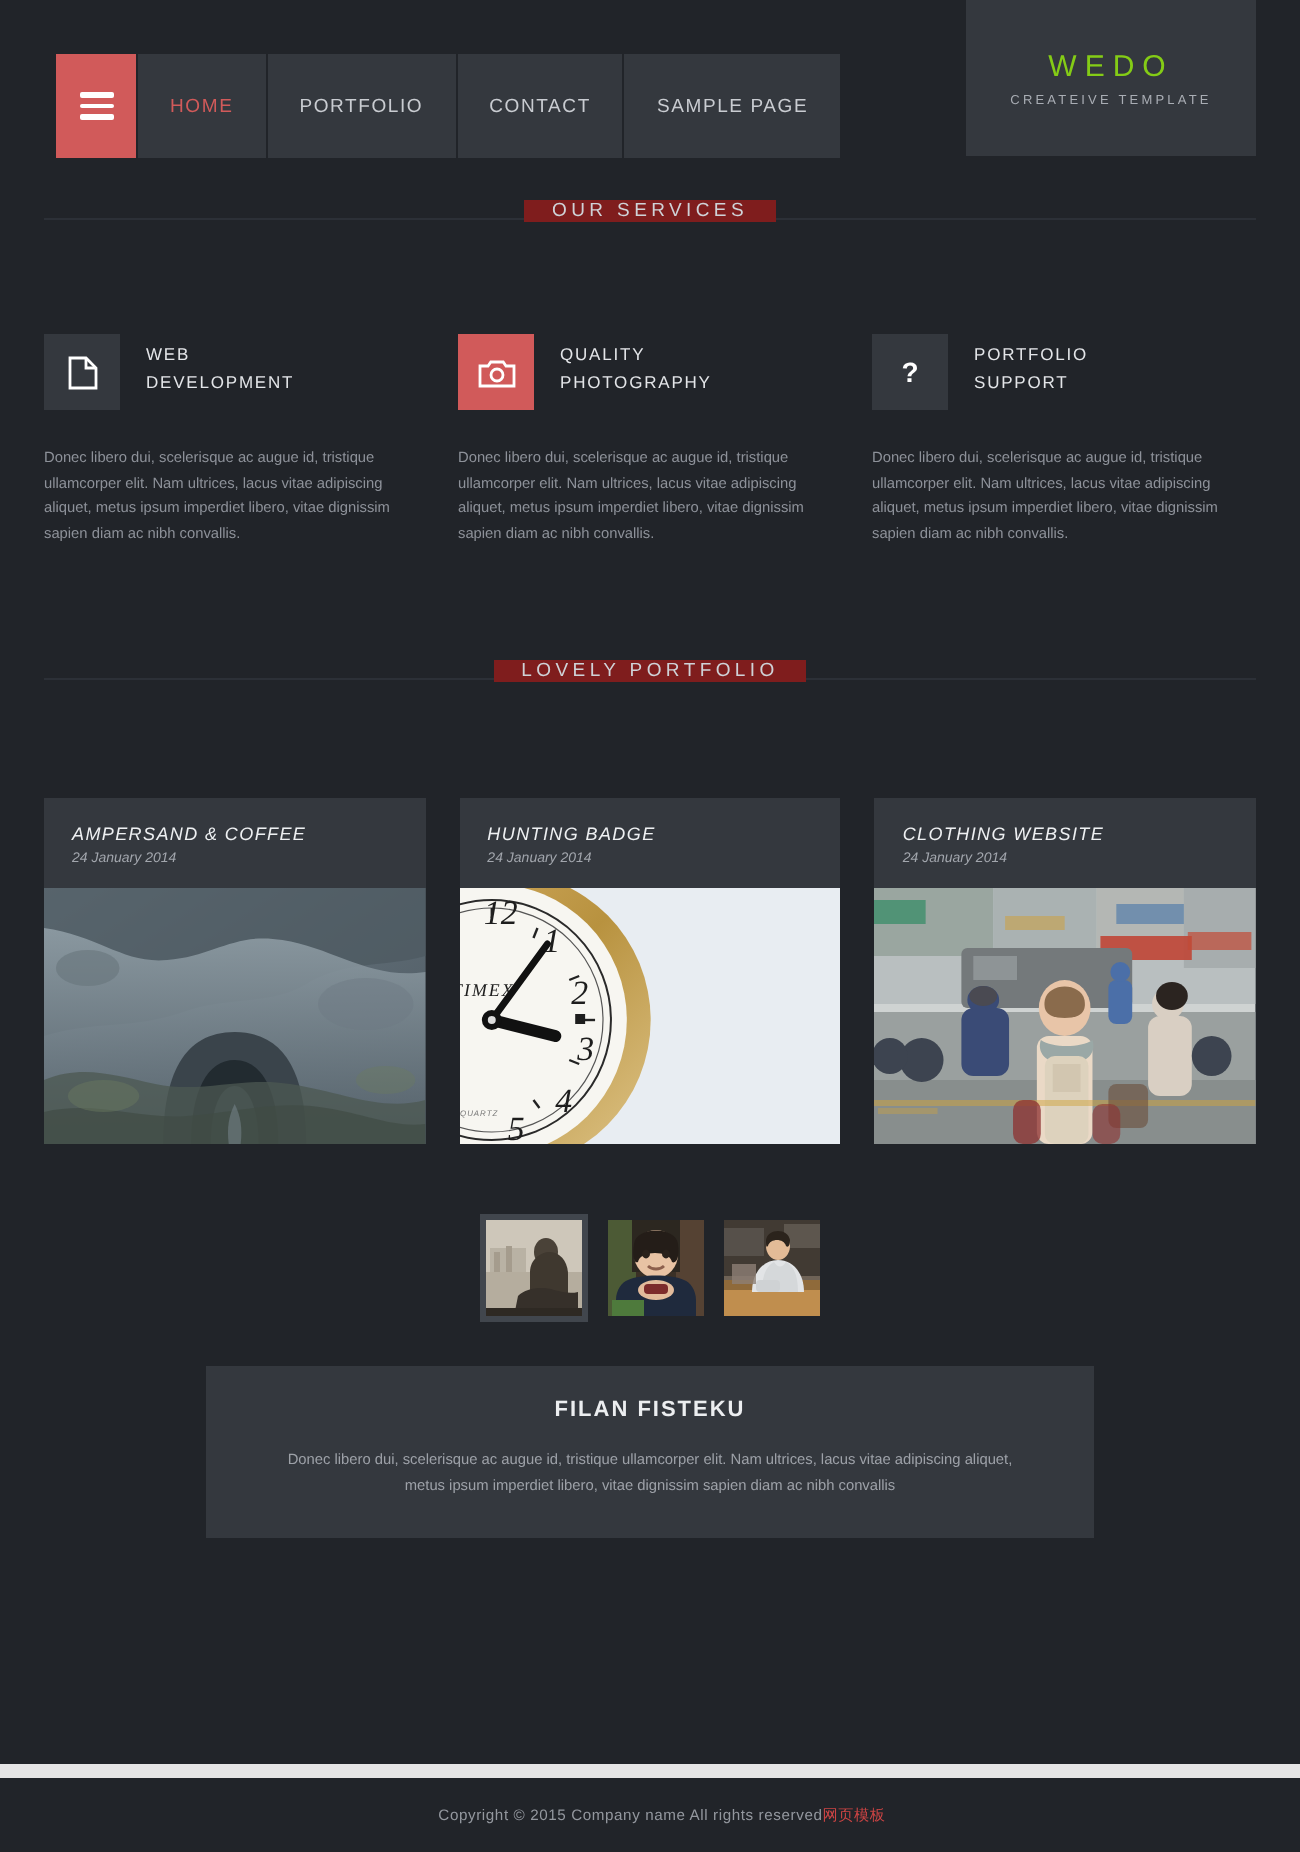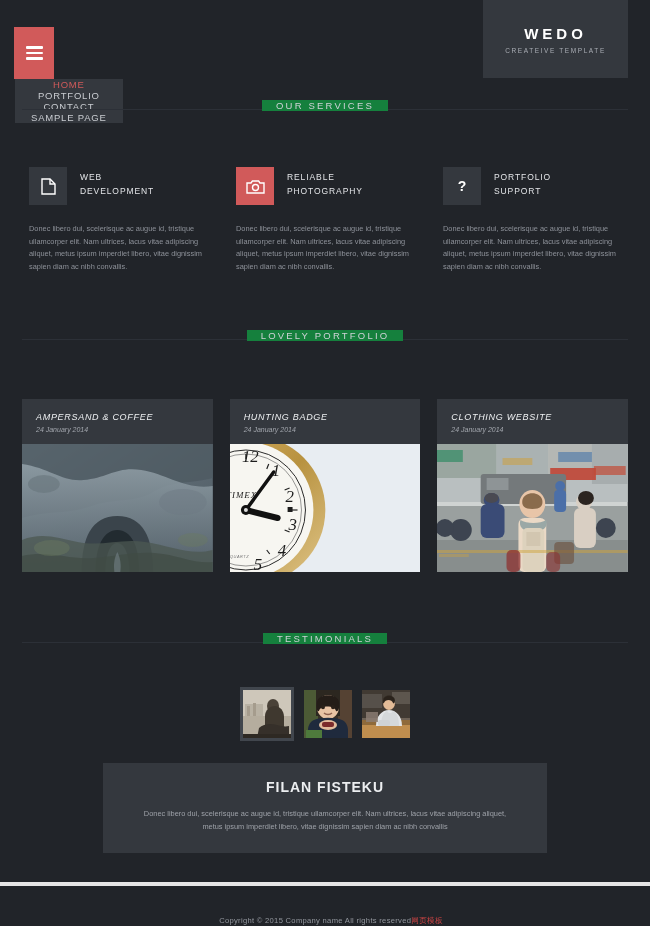--- a/index.html
+++ b/index.html
@@ -6,21 +6,21 @@
   html, body {
     width:650px; height:926px;
     background:#212429;
     font-family:"Liberation Sans", sans-serif;
     overflow:hidden;
   }
   .page { position:relative; width:650px; height:926px; background:#212429; }
 
   
   .header { position:relative; height:95px; }
-  .nav { position:absolute; left:14px; top:27px; display:flex; height:44px;flex-direction:column; }
+  .nav { position:absolute; left:28px; top:27px; display:flex; height:44px; }
   .menu-toggle {
     width:40px; height:52px; background:#d15a5a;
     display:flex; align-items:center; justify-content:center;
     cursor:pointer; flex:none;
   }
   .burger { width:17px; }
   .burger i { display:block; height:2.5px; background:#fff; margin:3px 0; border-radius:1px; }
   .nav-item {
     height:52px; background:#34383e; margin-left:1px;
     display:flex; align-items:center; justify-content:center;
@@ -29,36 +29,36 @@
   }
   .nav-item:first-of-type { margin-left:0; }
   .nav-item.active { color:#d15a5a; }
 
   .logo-box {
     position:absolute; right:22px; top:0;
     width:145px; height:78px; background:#34383e;
     display:flex; flex-direction:column;
     align-items:center; justify-content:center;
   }
-  .logo-title { font-size:15px; font-weight:bold; letter-spacing:4px; color:#ffffff; }
+  .logo-title { font-size:15px; font-weight:normal; letter-spacing:4px; color:#84cc16; }
   .logo-sub { font-size:6.5px; letter-spacing:1.6px; color:#a9adb4; margin-top:5px; }
 
   
   .sec-head { position:relative; text-align:center; height:24px; }
   .sec-head:before {
     content:""; position:absolute; left:22px; right:22px; top:14px;
     height:1px; background:#2c3037;
   }
   .sec-head span {
-    position:relative; background:#15803d; padding:0 14px;
+    position:relative; background:#7f1d1d; padding:0 14px;
     font-size:9.5px; letter-spacing:2.2px; color:#cfd2d7;
   }
 
   
-  .services { display:flex; padding:0 22px; margin-top:48px; gap:22px;justify-content:flex-end; }
+  .services { display:flex; padding:0 22px; margin-top:48px; gap:22px; }
   .svc { width:185px; }
   .svc-top { display:flex; align-items:flex-start; }
   .svc-icon {
     width:38px; height:38px; background:#34383e; flex:none;
     display:flex; align-items:center; justify-content:center;
     color:#fff;
   }
   .svc-icon.accent { background:#d15a5a; }
   .svc-icon .qm { font-size:14px; font-weight:bold; }
   .svc-title {
@@ -85,28 +85,28 @@
     width:48px; height:48px; overflow:hidden; cursor:pointer;
     background:#2b2f35; position:relative;
   }
   .thumb.sel { border:3px solid #41464d; width:54px; height:54px; margin-top:-3px; }
   .thumb svg { display:block; width:100%; height:100%; }
 
   .quote {
     margin:22px auto 0; width:444px; background:#34383e;
     padding:16px 40px 20px; text-align:center;
   }
-  .quote-name { font-size:14px; letter-spacing:1px; color:#eceef0; font-weight:bold; }
+  .quote-name { font-size:11px; letter-spacing:1px; color:#eceef0; font-weight:bold; }
   .quote-text { margin-top:12px; font-size:7.4px; line-height:13px; color:#9da1a8; }
 
   
   .footer {
     position:absolute; left:0; right:0; bottom:0; height:44px;
-    border-top:4px solid #e5e5e5;
-    display:flex; align-items:flex-end; justify-content:center;padding-left:12px;
+    border-top:7px solid #e5e5e5;
+    display:flex; align-items:center; justify-content:center;padding-left:12px;
   }
   .foot-text { font-size:7.6px; color:#93979e; letter-spacing:.3px; }
   .foot-link { color:#cc4444; }
 </style>
 </head>
 <body>
 
 <div class="page">
 
   <div class="header">
@@ -161,21 +161,21 @@
 
     <div class="svc">
       <div class="svc-top">
         <div class="svc-icon accent">
           <svg width="19" height="15" viewBox="0 0 19 15">
               <path d="M1 4h4l1.4-2h6.2L14 4h4v10H1z" fill="none" stroke="#fff" stroke-width="1.4"></path>
               <circle cx="9.5" cy="8.5" r="3" fill="none" stroke="#fff" stroke-width="1.4"></circle>
             </svg>
         </div>
         <div class="svc-title">
-          <div>RELIABLE</div>
+          <div>QUALITY</div>
           <div>PHOTOGRAPHY</div>
         </div>
       </div>
       <div class="svc-body">Donec libero dui, scelerisque ac augue id, tristique ullamcorper elit. Nam ultrices, lacus vitae adipiscing aliquet, metus ipsum imperdiet libero, vitae dignissim sapien diam ac nibh convallis.</div>
     </div>
 
     <div class="svc">
       <div class="svc-top">
         <div class="svc-icon">
           <span class="qm">?</span>
@@ -330,23 +330,20 @@
           <rect x="2" y="110" width="30" height="3" fill="#cfa33e" opacity=".4"></rect>
           <rect x="118" y="98" width="20" height="22" rx="4" fill="#6b4d3a" opacity=".6"></rect>
           <rect x="70" y="106" width="14" height="22" rx="5" fill="#8e3030" opacity=".75"></rect>
           <rect x="110" y="108" width="14" height="20" rx="5" fill="#8e3030" opacity=".6"></rect>
         </svg>
       </div>
     </div>
 
   </div>
 
-  <div class="sec-head" style="margin-top:56px">
-    <span>TESTIMONIALS</span>
-  </div>
 
   <div class="thumbs">
 
     <div class="thumb sel">
       <svg viewBox="0 0 48 48" preserveAspectRatio="none">
         <rect width="48" height="48" fill="#d8d2c6"></rect>
         <rect width="48" height="26" fill="#cec7ba"></rect>
         <rect y="26" width="48" height="22" fill="#b5ad9e"></rect>
         <rect x="2" y="14" width="18" height="12" fill="#b9b2a4"></rect>
         <rect x="4" y="16" width="3" height="10" fill="#a59c8d"></rect>

